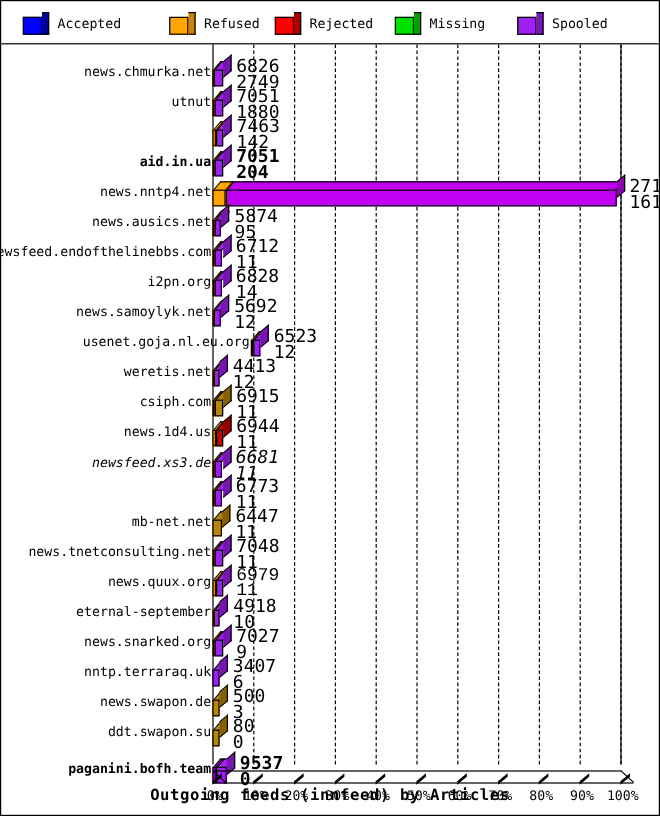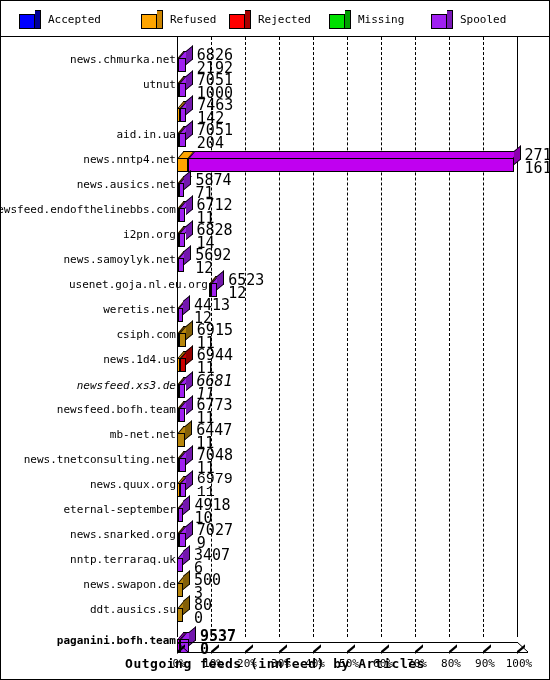--- a/index.html
+++ b/index.html
@@ -172,51 +172,51 @@
             <div class="seg-top" style="left: 0px; width: 0.2652px; background: rgb(0, 0, 255);"></div>
             <div class="seg" style="left: 0px; width: 0.2652px; background: rgb(0, 0, 255);"></div>
             <div class="seg-top" style="left: 0.2652px; width: 0.884px; background: rgb(255, 165, 0);"></div>
             <div class="seg" style="left: 0.2652px; width: 0.884px; background: rgb(255, 165, 0);"></div>
             <div class="seg-top" style="left: 1.1492px; width: 7.6908px; background: rgb(160, 32, 240);"></div>
             <div class="seg" style="left: 1.1492px; width: 7.6908px; background: rgb(160, 32, 240);"></div>
             <div class="seg-side" style="left: 8.84px; background: rgb(160, 32, 240); filter: brightness(0.72);"></div>
           </div>
           <div class="val-wrap" style="left: 195.84px;">
             <span class="v1">6826</span>
-            <span class="v2">2192</span>
+            <span class="v2">2749</span>
           </div>
         </div>
         <div class="row" style="top: 37px;">
           <div class="row-label">utnut</div>
           <div class="bar-wrap" style="width: 8.84px;">
             <div class="seg-top" style="left: 0px; width: 2.2984px; background: rgb(255, 165, 0);"></div>
             <div class="seg" style="left: 0px; width: 2.2984px; background: rgb(255, 165, 0);"></div>
             <div class="seg-top" style="left: 2.2984px; width: 6.5416px; background: rgb(160, 32, 240);"></div>
             <div class="seg" style="left: 2.2984px; width: 6.5416px; background: rgb(160, 32, 240);"></div>
             <div class="seg-side" style="left: 8.84px; background: rgb(160, 32, 240); filter: brightness(0.72);"></div>
           </div>
           <div class="val-wrap" style="left: 195.84px;">
             <span class="v1">7051</span>
-            <span class="v2">1000</span>
+            <span class="v2">1880</span>
           </div>
         </div>
         <div class="row" style="top: 62px;">
           <div class="bar-wrap" style="width: 9.18px;">
             <div class="seg-top" style="left: 0px; width: 2.754px; background: rgb(255, 165, 0);"></div>
             <div class="seg" style="left: 0px; width: 2.754px; background: rgb(255, 165, 0);"></div>
             <div class="seg-top" style="left: 2.754px; width: 6.426px; background: rgb(160, 32, 240);"></div>
             <div class="seg" style="left: 2.754px; width: 6.426px; background: rgb(160, 32, 240);"></div>
             <div class="seg-side" style="left: 9.18px; background: rgb(160, 32, 240); filter: brightness(0.72);"></div>
           </div>
           <div class="val-wrap" style="left: 196.18px;">
             <span class="v1">7463</span>
             <span class="v2">142</span>
           </div>
         </div>
-        <div class="row" style="top: 87px;">
+        <div class="row" style="top: 87px; font-weight: bold;">
           <div class="row-label">aid.in.ua</div>
           <div class="bar-wrap" style="width: 8.84px;">
             <div class="seg-top" style="left: 0px; width: 2.4752px; background: rgb(255, 165, 0);"></div>
             <div class="seg" style="left: 0px; width: 2.4752px; background: rgb(255, 165, 0);"></div>
             <div class="seg-top" style="left: 2.4752px; width: 6.3648px; background: rgb(160, 32, 240);"></div>
             <div class="seg" style="left: 2.4752px; width: 6.3648px; background: rgb(160, 32, 240);"></div>
             <div class="seg-side" style="left: 8.84px; background: rgb(160, 32, 240); filter: brightness(0.72);"></div>
           </div>
           <div class="val-wrap" style="left: 195.84px;">
             <span class="v1">7051</span>
@@ -241,21 +241,21 @@
           <div class="row-label">news.ausics.net</div>
           <div class="bar-wrap" style="width: 7.48px;">
             <div class="seg-top" style="left: 0px; width: 1.6456px; background: rgb(255, 165, 0);"></div>
             <div class="seg" style="left: 0px; width: 1.6456px; background: rgb(255, 165, 0);"></div>
             <div class="seg-top" style="left: 1.6456px; width: 5.8344px; background: rgb(160, 32, 240);"></div>
             <div class="seg" style="left: 1.6456px; width: 5.8344px; background: rgb(160, 32, 240);"></div>
             <div class="seg-side" style="left: 7.48px; background: rgb(160, 32, 240); filter: brightness(0.72);"></div>
           </div>
           <div class="val-wrap" style="left: 194.48px;">
             <span class="v1">5874</span>
-            <span class="v2">71</span>
+            <span class="v2">95</span>
           </div>
         </div>
         <div class="row" style="top: 162px;">
           <div class="row-label">newsfeed.endofthelinebbs.com</div>
           <div class="bar-wrap" style="width: 8.5px;">
             <div class="seg-top" style="left: 0px; width: 2.38px; background: rgb(255, 165, 0);"></div>
             <div class="seg" style="left: 0px; width: 2.38px; background: rgb(255, 165, 0);"></div>
             <div class="seg-top" style="left: 2.38px; width: 6.12px; background: rgb(160, 32, 240);"></div>
             <div class="seg" style="left: 2.38px; width: 6.12px; background: rgb(160, 32, 240);"></div>
             <div class="seg-side" style="left: 8.5px; background: rgb(160, 32, 240); filter: brightness(0.72);"></div>
@@ -357,21 +357,20 @@
             <div class="seg-top" style="left: 2.21px; width: 6.29px; background: rgb(160, 32, 240);"></div>
             <div class="seg" style="left: 2.21px; width: 6.29px; background: rgb(160, 32, 240);"></div>
             <div class="seg-side" style="left: 8.5px; background: rgb(160, 32, 240); filter: brightness(0.72);"></div>
           </div>
           <div class="val-wrap" style="left: 195.5px;">
             <span class="v1">6681</span>
             <span class="v2">11</span>
           </div>
         </div>
         <div class="row" style="top: 362px;">
-          <div class="row-label">newsfeed.bofh.team</div>
           <div class="bar-wrap" style="width: 8.5px;">
             <div class="seg-top" style="left: 0px; width: 1.87px; background: rgb(255, 165, 0);"></div>
             <div class="seg" style="left: 0px; width: 1.87px; background: rgb(255, 165, 0);"></div>
             <div class="seg-top" style="left: 1.87px; width: 6.63px; background: rgb(160, 32, 240);"></div>
             <div class="seg" style="left: 1.87px; width: 6.63px; background: rgb(160, 32, 240);"></div>
             <div class="seg-side" style="left: 8.5px; background: rgb(160, 32, 240); filter: brightness(0.72);"></div>
           </div>
           <div class="val-wrap" style="left: 195.5px;">
             <span class="v1">6773</span>
             <span class="v2">11</span>
@@ -463,21 +462,21 @@
             <div class="seg-top" style="left: 0px; width: 6px; background: rgb(184, 134, 11);"></div>
             <div class="seg" style="left: 0px; width: 6px; background: rgb(184, 134, 11);"></div>
             <div class="seg-side" style="left: 6px; background: rgb(184, 134, 11); filter: brightness(0.72);"></div>
           </div>
           <div class="val-wrap" style="left: 193px;">
             <span class="v1">500</span>
             <span class="v2">3</span>
           </div>
         </div>
         <div class="row" style="top: 562px;">
-          <div class="row-label">ddt.ausics.su</div>
+          <div class="row-label">ddt.swapon.su</div>
           <div class="bar-wrap" style="width: 6px;">
             <div class="seg-top" style="left: 0px; width: 6px; background: rgb(184, 134, 11);"></div>
             <div class="seg" style="left: 0px; width: 6px; background: rgb(184, 134, 11);"></div>
             <div class="seg-side" style="left: 6px; background: rgb(184, 134, 11); filter: brightness(0.72);"></div>
           </div>
           <div class="val-wrap" style="left: 193px;">
             <span class="v1">80</span>
             <span class="v2">0</span>
           </div>
         </div>

